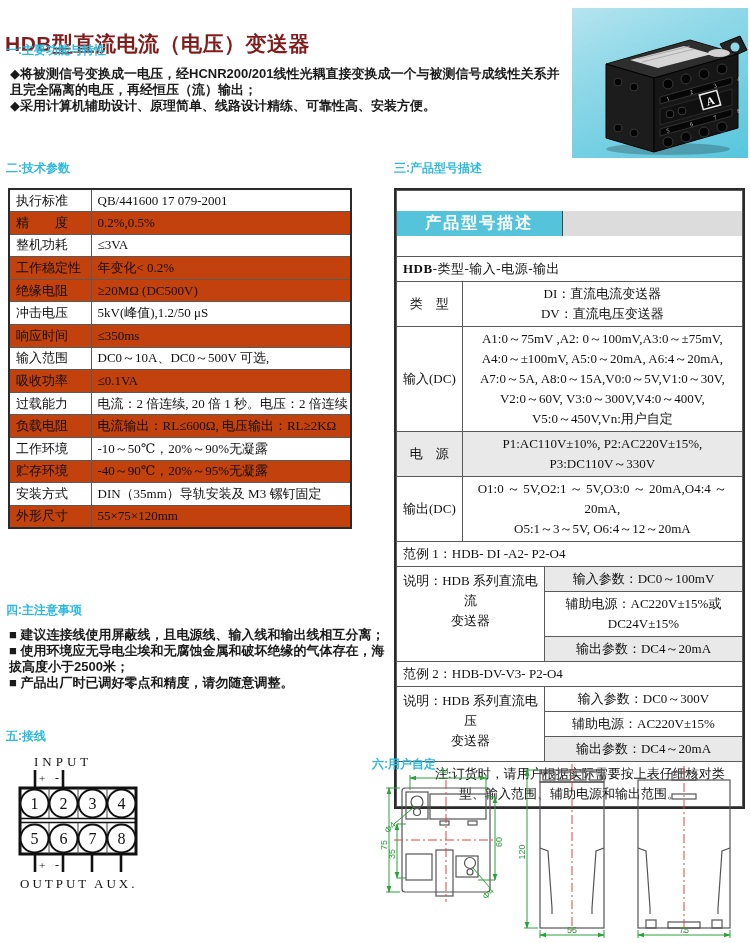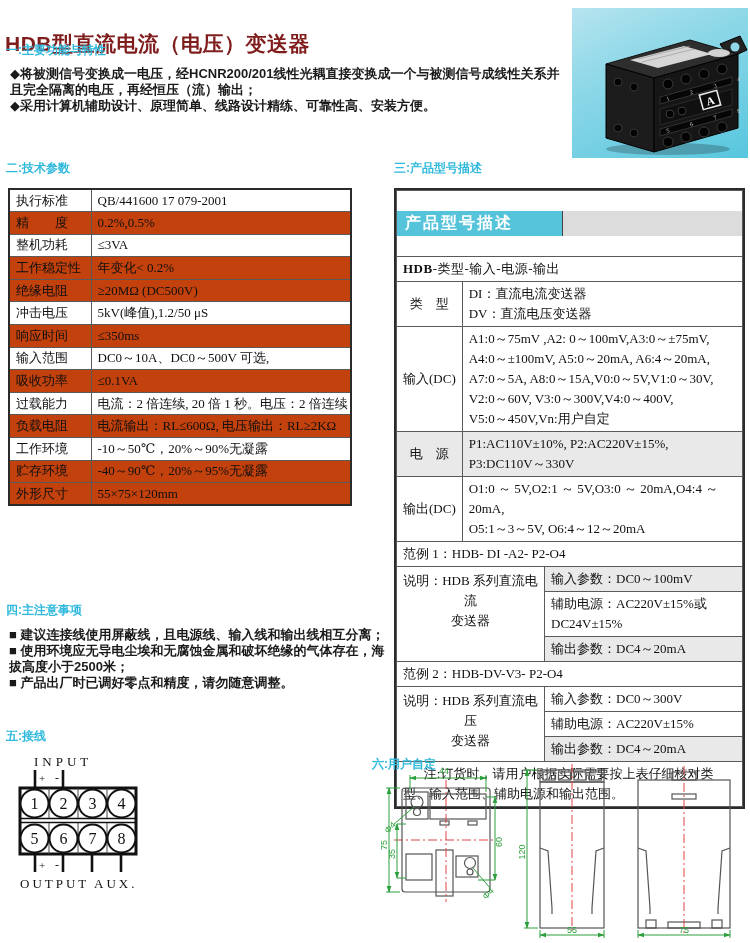--- a/index.html
+++ b/index.html
@@ -29,21 +29,21 @@
   .hwrap { display:flex; height:26px; }
   .hcyan { width:55%; background:#55C4DA; color:#fff; font-family:"Liberation Sans",sans-serif;
     font-size:16px; font-weight:bold; letter-spacing:2px; padding:2px 8px; border-right:1px solid #444; }
   .hgray { flex:1; background:#dcdcdc; }
 
   .mwrap { width:351px; border:2px solid #2b2b2b; background:#fff; }
   .mwrap table { width:100%; margin-top:-1px; }
   .mwrap table:first-child { margin-top:0; }
   .mtable td { border:1px solid #5a5a5a; padding:2px 6px;
     font-family:"Liberation Serif","DejaVu Serif",serif; font-size:13px; line-height:20px;
-    color:#101010; white-space:pre-line; overflow:hidden; }
+    color:#101010; white-space:pre-line; overflow:hidden;text-align:center; }
   .mtable td.lab { text-align:center; white-space:nowrap; }
   .mtable td.center { text-align:left; }
   .mtable td.shade { background:#e9e9e9; }
   .m1 col.c1 { width:64px; }
   .m2 col.c1 { width:148px; }
   .fmt b, .fmt { letter-spacing:0.5px; }
   .notecell { text-indent:1.6em; white-space:normal !important; line-height:21px; }
   .desc { text-align:center; vertical-align:top; padding-top:4px !important; }
 
   
@@ -166,20 +166,24 @@
         <td class="lab">负载电阻</td>
         <td class="val">电流输出：RL≤600Ω, 电压输出：RL≥2KΩ</td>
       </tr>
       <tr>
         <td class="lab">工作环境</td>
         <td class="val">-10～50℃，20%～90%无凝露</td>
       </tr>
       <tr class="shade">
         <td class="lab">贮存环境</td>
         <td class="val">-40～90℃，20%～95%无凝露</td>
+      </tr>
+      <tr>
+        <td class="lab">安装方式</td>
+        <td class="val">DIN（35mm）导轨安装及 M3 镙钉固定</td>
       </tr>
       <tr class="shade">
         <td class="lab">外形尺寸</td>
         <td class="val">55×75×120mm</td>
       </tr>
     </tbody>
 </table>
 
 <div class="abs sec-h" style="left:394px;top:160px">三:产品型号描述</div>
 <div class="abs mwrap" style="left:394px;top:188px">

